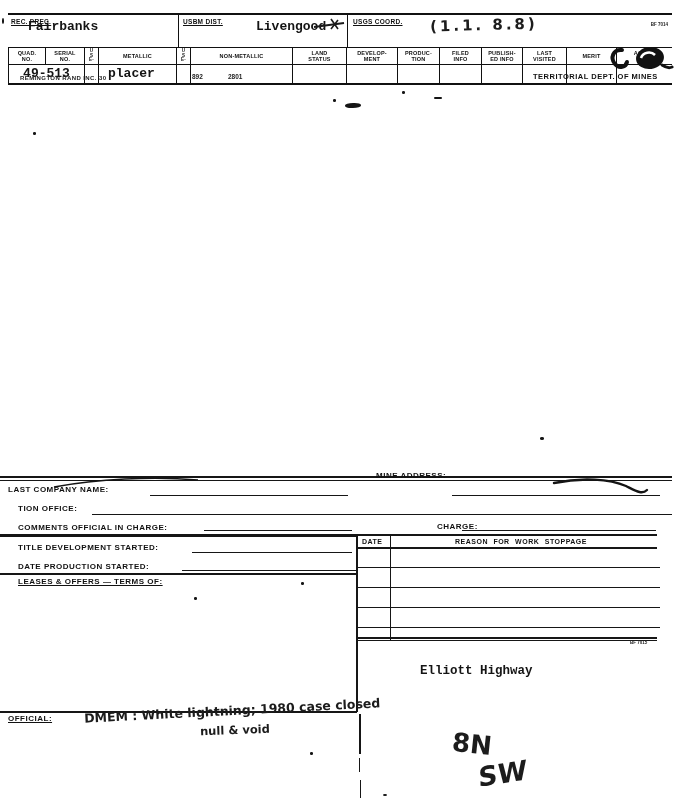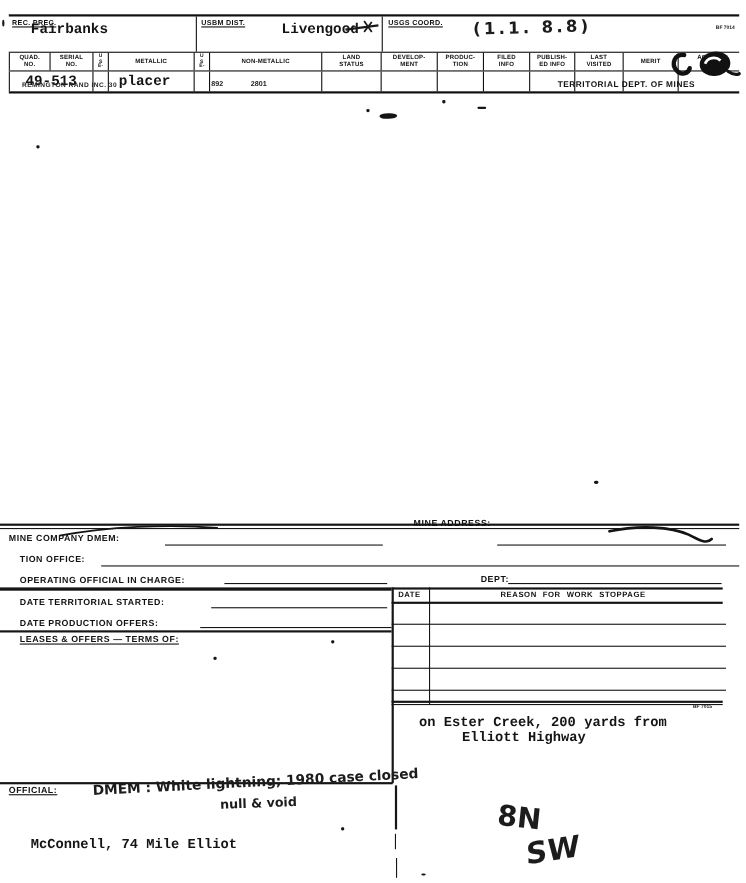--- a/index.html
+++ b/index.html
@@ -118,21 +118,21 @@
   <svg class="abs" style="left:608px;top:45px;z-index:5" width="66" height="28" viewBox="0 0 66 28">
     <path d="M14,5 C5,4 2,13 7,19 C11,24 18,22 19,17" stroke="#111" stroke-width="4" fill="none" stroke-linecap="round"></path>
     <ellipse cx="42" cy="13" rx="14" ry="11" fill="#111" transform="rotate(-8 42 13)"></ellipse>
     <path d="M33,13 C35,7 43,6 47,10" stroke="#fff" stroke-width="2.5" fill="none"></path>
     <path d="M54,20 Q60,24 64,22" stroke="#111" stroke-width="3" fill="none" stroke-linecap="round"></path>
   </svg>
 
   <span class="abs tiny" style="left:20px;top:75px;font-size:6px;letter-spacing:.4px">REMINGTON RAND INC. 30</span>
   <span class="abs tiny" style="left:192px;top:74px;font-size:6.5px">892</span>
   <span class="abs tiny" style="left:228px;top:74px;font-size:6.5px">2801</span>
-  <span class="abs" style="left:507px;top:73px;font:700 7.5px/1 'Liberation Sans',sans-serif;letter-spacing:.5px">TERRITORIAL DEPT. OF MINES</span>
+  <span class="abs" style="left:533px;top:73px;font:700 7.5px/1 'Liberation Sans',sans-serif;letter-spacing:.5px">TERRITORIAL DEPT. OF MINES</span>
 
   <div class="speck" style="left:2px;top:18px;width:2px;height:6px"></div>
   <div class="speck" style="left:333px;top:99px;width:3px;height:3px"></div>
   <div class="speck" style="left:345px;top:103px;width:16px;height:5px;border-radius:50% 40% 50% 40%"></div>
   <div class="speck" style="left:402px;top:91px;width:3px;height:3px"></div>
   <div class="speck" style="left:434px;top:97px;width:8px;height:2px;border-radius:1px"></div>
   <div class="speck" style="left:33px;top:132px;width:3px;height:3px"></div>
   <div class="speck" style="left:540px;top:437px;width:4px;height:3px"></div>
   <div class="speck" style="left:301px;top:582px;width:3px;height:3px"></div>
   <div class="speck" style="left:194px;top:597px;width:3px;height:3px"></div>
@@ -141,38 +141,38 @@
 
   <div class="hline" style="left:0;top:476px;width:672px;height:1.5px"></div>
   <div class="hline" style="left:0;top:480px;width:672px;height:1px"></div>
   <svg class="abs" style="left:52px;top:474px" width="150" height="16" viewBox="0 0 150 16">
     <path d="M2,13 C45,5 100,2 146,6" stroke="#141414" stroke-width="1.6" fill="none"></path>
   </svg>
   <svg class="abs" style="left:552px;top:476px" width="100" height="24" viewBox="0 0 100 24">
     <path d="M2,7 C30,1 58,3 74,10 C84,15 90,19 95,14" stroke="#141414" stroke-width="2.4" fill="none" stroke-linecap="round"></path>
   </svg>
 
-  <span class="abs flbl" style="left:8px;top:486px">MINE COMPANY DMEM:</span>
+  <span class="abs flbl" style="left:8px;top:486px">LAST COMPANY NAME:</span>
   <div class="hline" style="left:150px;top:495px;width:198px"></div>
   <span class="abs flbl" style="left:376px;top:472px">MINE ADDRESS:</span>
   <div class="hline" style="left:452px;top:495px;width:208px"></div>
 
   <span class="abs flbl" style="left:18px;top:505px">TION OFFICE:</span>
   <div class="hline" style="left:92px;top:514px;width:580px"></div>
 
-  <span class="abs flbl" style="left:18px;top:524px">OPERATING OFFICIAL IN CHARGE:</span>
+  <span class="abs flbl" style="left:18px;top:524px">COMMENTS OFFICIAL IN CHARGE:</span>
   <div class="hline" style="left:204px;top:530px;width:148px"></div>
   <div class="hline" style="left:0;top:534px;width:356px;height:2.5px"></div>
-  <span class="abs flbl" style="left:437px;top:523px">DEPT:</span>
+  <span class="abs flbl" style="left:437px;top:523px">CHARGE:</span>
   <div class="hline" style="left:462px;top:530px;width:194px"></div>
 
-  <span class="abs flbl" style="left:18px;top:544px">DATE TERRITORIAL STARTED:</span>
+  <span class="abs flbl" style="left:18px;top:544px">TITLE DEVELOPMENT STARTED:</span>
   <div class="hline" style="left:192px;top:552px;width:160px"></div>
 
-  <span class="abs flbl" style="left:18px;top:563px">DATE PRODUCTION OFFERS:</span>
+  <span class="abs flbl" style="left:18px;top:563px">DATE PRODUCTION STARTED:</span>
   <div class="hline" style="left:182px;top:570px;width:174px"></div>
   <div class="hline" style="left:0;top:573px;width:356px;height:2px"></div>
 
   <span class="abs flbl" style="left:18px;top:578px;text-decoration:underline">LEASES &amp; OFFERS — TERMS OF:</span>
 
   <div class="hline" style="left:356px;top:534px;width:301px;height:1.5px"></div>
   <div class="vline" style="left:356px;top:534px;height:178px;width:1.5px"></div>
   <div class="vline" style="left:390px;top:534px;height:106px"></div>
   <span class="abs stopheader" style="left:362px;top:538px">DATE</span>
   <span class="abs stopheader" style="left:455px;top:538px">REASON FOR WORK STOPPAGE</span>
@@ -181,29 +181,27 @@
   <div class="hline" style="left:356px;top:587px;width:304px"></div>
   <div class="hline" style="left:356px;top:607px;width:304px"></div>
   <div class="hline" style="left:356px;top:627px;width:304px"></div>
   <div class="hline" style="left:356px;top:637px;width:301px;height:1.5px"></div>
   <div class="hline" style="left:356px;top:640px;width:301px"></div>
 
   <div class="abs" style="left:357px;top:548px;width:300px;height:89px"></div>
 
   <span class="abs tiny" style="left:630px;top:641px;font-size:4.5px">BF 7015</span>
 
-  <span class="abs type-sm" style="left:381px;top:650px">on Ester Creek, 200 yards from</span>
   <span class="abs type-sm" style="left:420px;top:664px">Elliott Highway</span>
 
   <div class="hline" style="left:0;top:711px;width:357px;height:1.5px"></div>
   <div class="vline" style="left:359px;top:714px;height:40px;width:1.5px"></div>
   <div class="vline" style="left:359px;top:758px;height:14px"></div>
   <div class="vline" style="left:360px;top:780px;height:18px"></div>
 
   <span class="abs flbl" style="left:8px;top:715px;text-decoration:underline">OFFICIAL:</span>
   <span class="abs hand" style="left:84px;top:703px;font-size:12.5px;transform:rotate(-3deg);white-space:nowrap">DMEM : White lightning; 1980 case closed</span>
   <span class="abs hand" style="left:200px;top:723px;font-size:11.5px;transform:rotate(-2deg)">null &amp; void</span>
-  <span class="abs type-sm" style="left:28px;top:761px">McConnell, 74 Mile Elliot</span>
 
   <span class="abs hand" style="left:452px;top:729px;font-size:26px;transform:rotate(6deg)">8N</span>
   <span class="abs hand" style="left:478px;top:758px;font-size:27px;transform:rotate(-9deg) skewX(-8deg)">SW</span>
 
 </div>
 
 </body></html>

